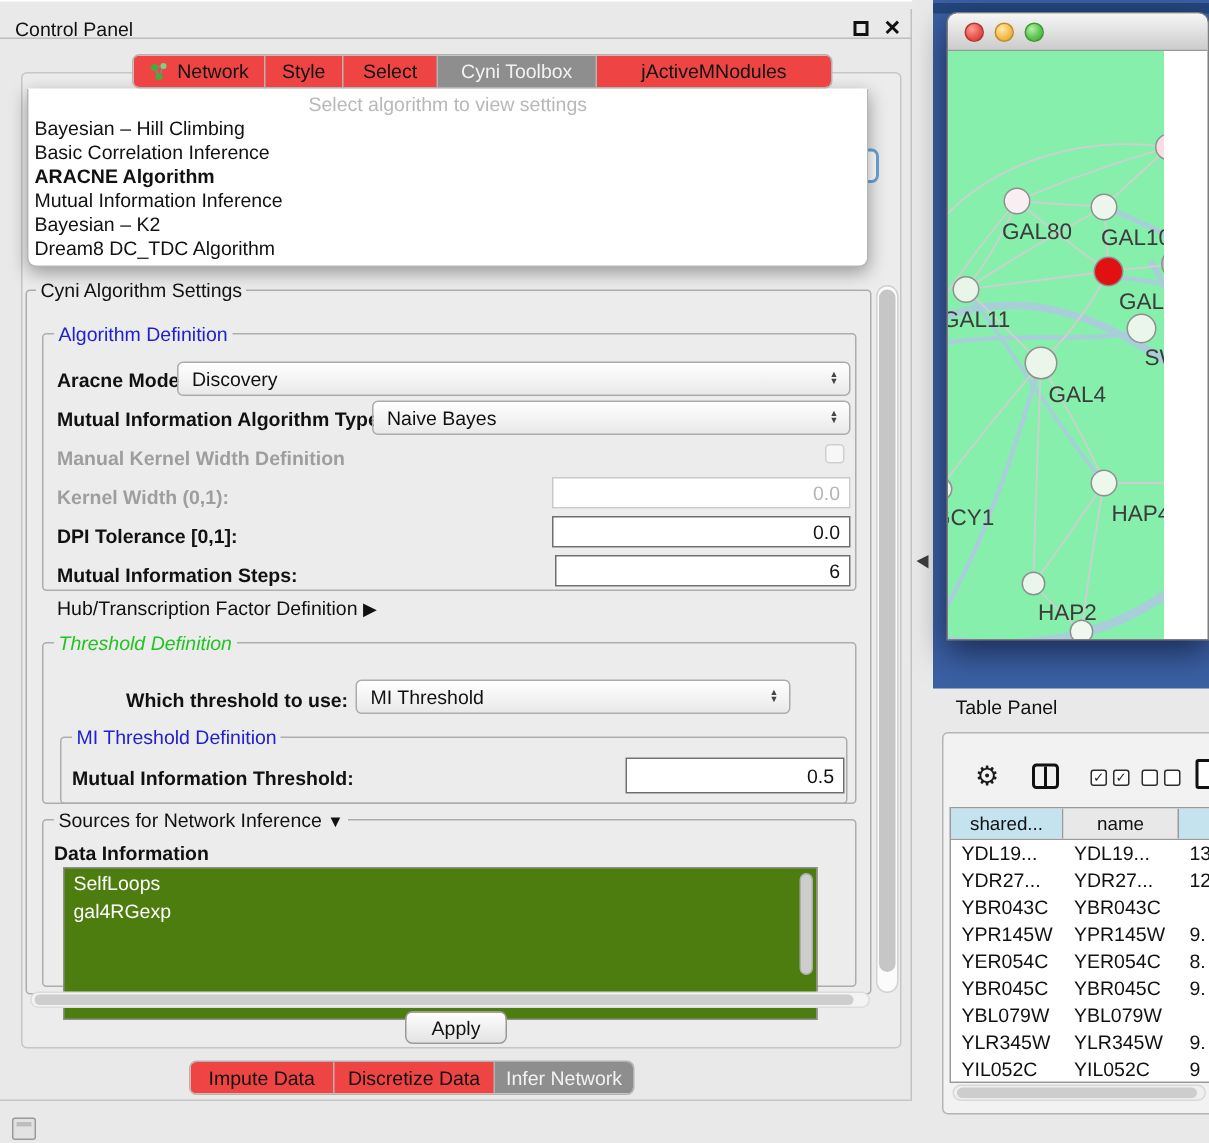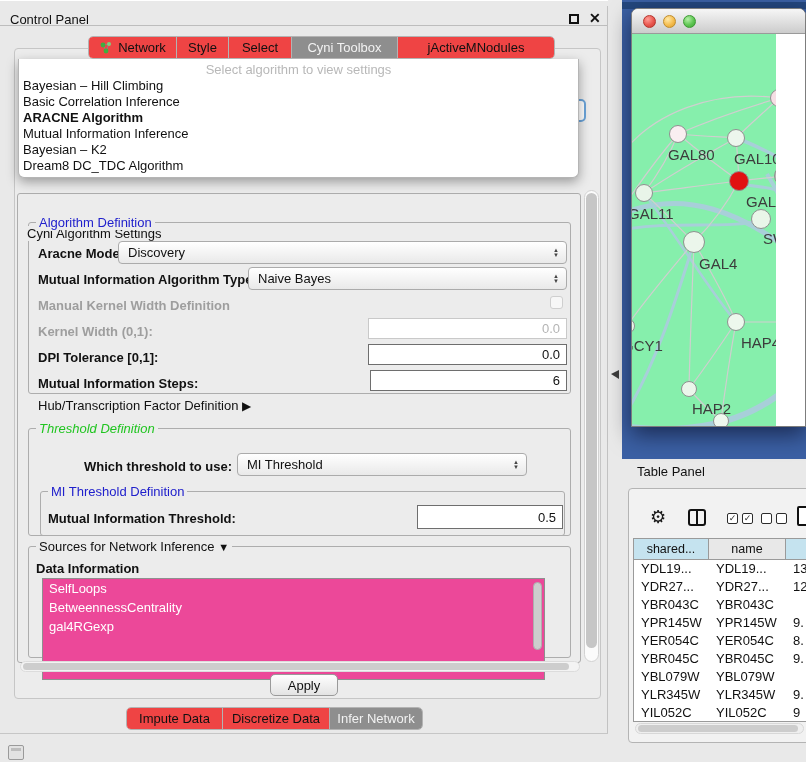--- a/index.html
+++ b/index.html
@@ -66,21 +66,21 @@
     background:#f7f7f7; border-radius:3px; }
 
   .vscroll { left:584px; top:190px; width:15px; height:472px; background:#fbfbfb;
     border:1px solid #d2d2d2; border-radius:8px; }
   .vthumb { position:absolute; left:1px; top:2px; width:11px; height:455px; background:#c6c6c6; border-radius:6px; }
   .hscroll { left:20px; top:661px; width:560px; height:11px; background:#f3f3f3;
     border:1px solid #dcdcdc; border-radius:6px; }
   .hthumb { position:absolute; left:2px; top:1px; width:546px; height:7px; background:#cdcdcd; border-radius:4px; }
 
   .attr-list { left:42px; top:578px; width:503px; height:102px; border:1px solid #8f8f8f;
-    background:#ec4899; overflow:hidden; }
+    background:#4d7c0f; overflow:hidden; }
   .attr-item { color:#ffffff; font-size:13px; line-height:19px; padding-left:6px; }
   .attr-thumb { position:absolute; right:2px; top:3px; width:9px; height:68px;
     background:#cdcdcd; border:1px solid #aeaeae; border-radius:5px; }
 
   .apply-btn { left:270px; top:674px; width:68px; height:22px;
     background:linear-gradient(#fefefe,#e3e3e3); border:1px solid #9a9a9a; border-radius:5px;
     font-size:13px; text-align:center; padding-top:3px; }
 
   
   .desktop { left:622px; top:0; width:184px; height:459px; background:#3b60a4; }
@@ -174,21 +174,21 @@
       <div class="algo-item">Bayesian – Hill Climbing</div>
       <div class="algo-item">Basic Correlation Inference</div>
       <div class="algo-item bold">ARACNE Algorithm</div>
       <div class="algo-item">Mutual Information Inference</div>
       <div class="algo-item">Bayesian – K2</div>
       <div class="algo-item">Dream8 DC_TDC Algorithm</div>
     </div>
 </div>
 
 <div class="group" style="left:17px; top:193px; width:564px; height:470px;"></div>
-<div class="legend" style="left:24px; top:186px;margin-top:40px;">Cyni Algorithm Settings</div>
+<div class="legend" style="left:24px; top:186px;">Cyni Algorithm Settings</div>
 
 <div class="group" style="left:28px; top:222px; width:543px; height:172px;"></div>
 <div class="legend blue" style="left:36px; top:215px;">Algorithm Definition</div>
 
 <div class="lbl" style="left:38px; top:246px;">Aracne Mode:</div>
 <div class="combo" style="left:118px; top:241px; width:449px; height:23px;">
   <span class="val">Discovery</span>
   <span class="spin">
       <span>▲</span>
       <span>▼</span>
@@ -240,21 +240,20 @@
 
 <div class="group" style="left:28px; top:546px; width:543px; height:112px;"></div>
 <div class="legend" style="left:36px; top:539px;">
   <span>Sources for Network Inference</span>
   <span class="src-arrow"> ▼</span>
 </div>
 <div class="lbl" style="left:36px; top:561px;">Data Information</div>
 <div class="abs attr-list">
   <div id="attr-items">
       <div class="attr-item">SelfLoops</div>
-      <div class="attr-item">BetweennessCentrality</div>
       <div class="attr-item">gal4RGexp</div>
     </div>
   <div class="attr-thumb"></div>
 </div>
 
 <div class="abs vscroll">
     <div class="vthumb"></div>
   </div>
 <div class="abs hscroll">
     <div class="hthumb"></div>

